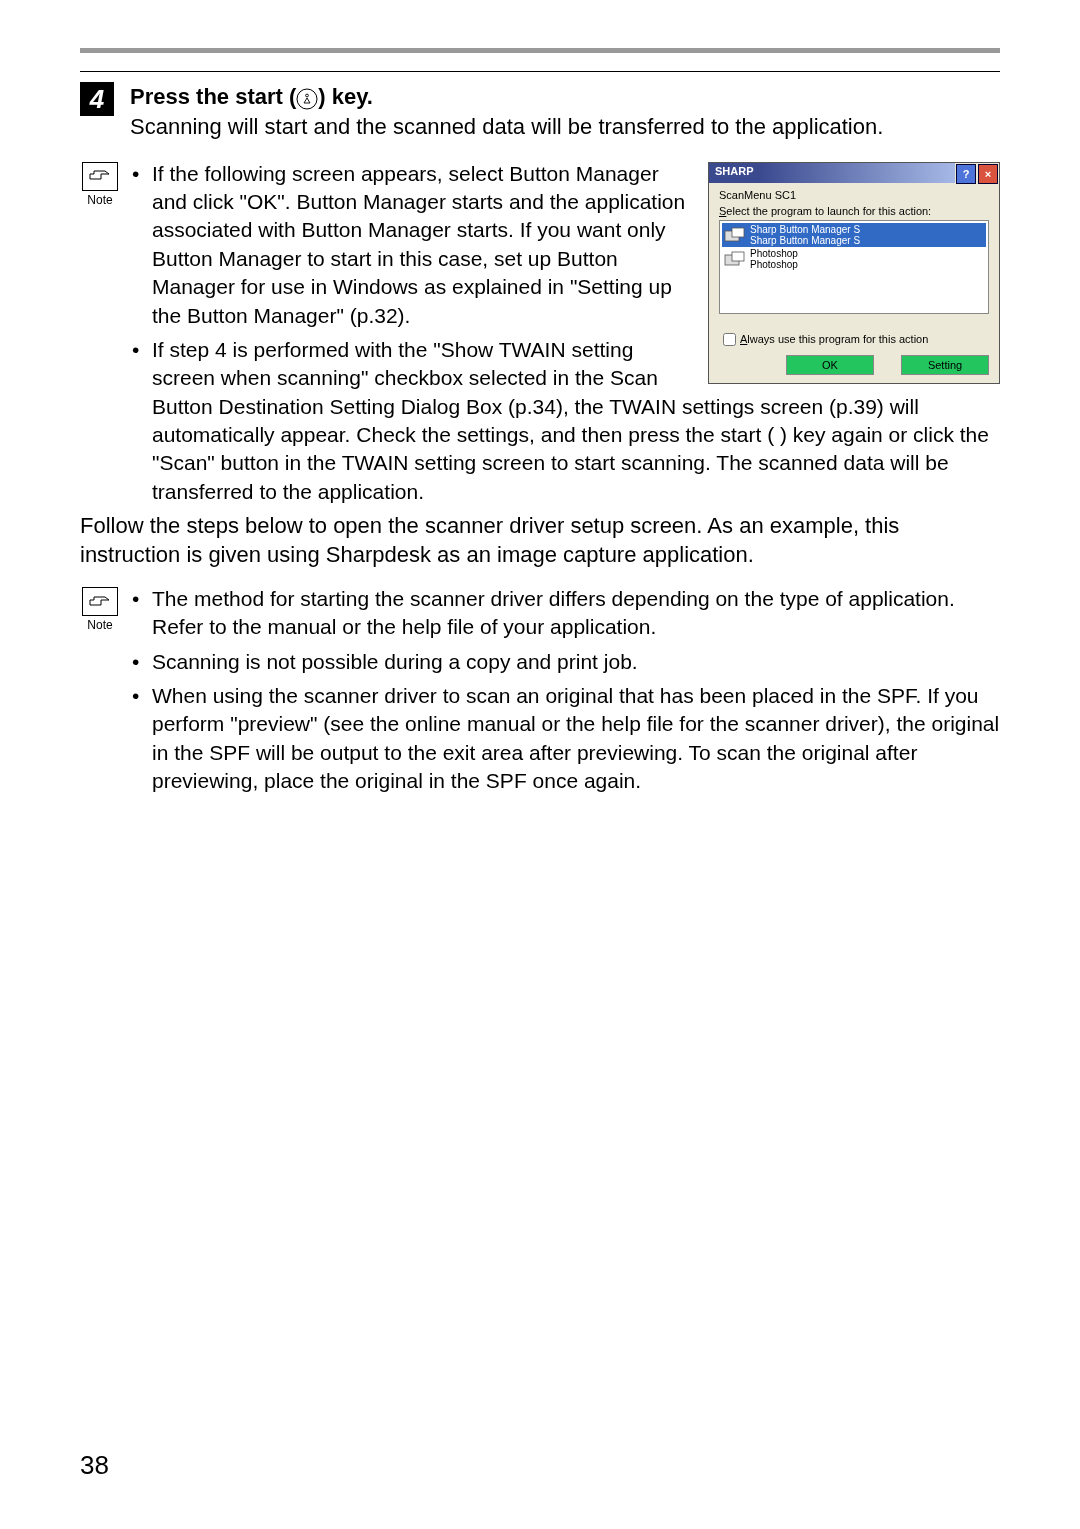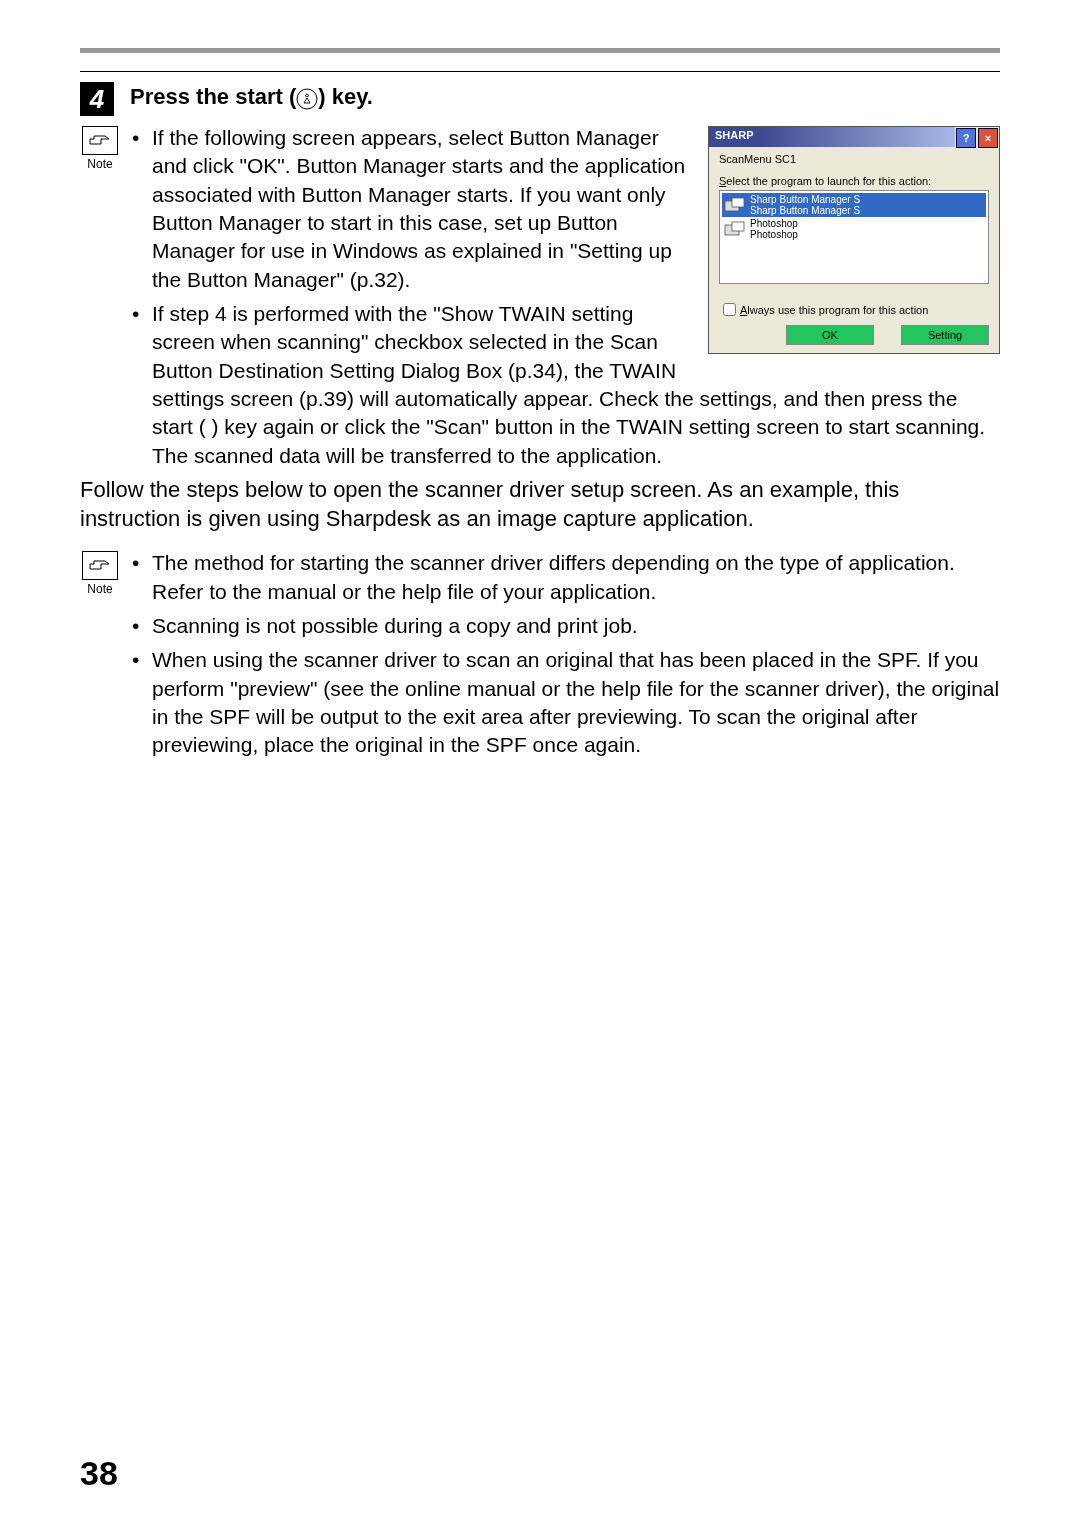--- a/index.html
+++ b/index.html
@@ -22,54 +22,55 @@
   ul.bul>li{position:relative;padding-left:20px;font-size:21px;line-height:1.35;margin-bottom:6px}
   ul.bul>li::before{content:"•";position:absolute;left:0;top:0}
   .float-dialog{float:right;width:290px;border:1px solid #555;margin:2px 0 8px 18px;font-family:Tahoma,Arial,sans-serif;font-size:11px;background:#ece9d8;font-style:normal}
   .dlg-titlebar{display:flex;align-items:stretch;height:20px}
   .dlg-brand{background:#3b4a8f;color:#fff;font-weight:bold;padding:2px 6px;font-size:11px}
   .dlg-grad{flex:1;background:linear-gradient(to right,#3b4a8f,#a6b8e6)}
   .dlg-btns{display:flex}
   .dlg-btn{width:18px;height:18px;border:1px solid #003;background:#4f74d9;color:#fff;font-size:11px;display:flex;align-items:center;justify-content:center;margin:1px;font-weight:bold}
   .dlg-btn.close{background:#d9533e}
   .dlg-inner{padding:6px 10px 8px 10px}
-  .dlg-sub{font-size:11px;margin-bottom:10px}
+  .dlg-sub{font-size:11px;margin-bottom:4px}
   .dlg-lbl{font-size:11px;margin-bottom:3px}
   .dlg-list{border:1px solid #888;background:#fff;padding:2px;height:88px}
   .dlg-item{display:flex;align-items:center;padding:1px 2px}
   .dlg-item.sel{background:#316ac5;color:#fff}
   .dlg-ico{width:22px;height:18px;margin-right:4px;position:relative}
   .dlg-ico svg{display:block}
   .dlg-itxt{font-size:10px;line-height:1.1}
   .dlg-chk{margin:16px 0 6px 0;display:flex;align-items:center;font-size:11px}
   .dlg-chk input{margin-right:4px}
   .dlg-bbar{text-align:right}
   .dlg-bbar button{font-size:11px;width:88px;height:20px;margin-left:24px;border:1px solid #888;background:#22c55e}
   .sec-title{font-weight:bold;font-size:28px;line-height:1.25;margin:34px 0 6px 0}
   .sec-desc{font-size:22px;line-height:1.3;margin-bottom:16px}
-  .pagenum{position:absolute;left:80px;bottom:36px;font-weight:bold;font-size:34px}
+  .pagenum{position:absolute;left:80px;bottom:48px;font-weight:normal;font-size:26px}
   .clr{clear:both}
 </style>
 </head>
 <body>
 
 <div class="page">
   <div class="topbar"></div>
   <div class="hr"></div>
 
   <div class="step-row">
     <div class="stepnum">4</div>
     <div class="step-body">
       <div class="step-title">
         <span>Press the start (</span><span class="keycirc"><svg width="22" height="22" viewBox="0 0 22 22">
               <circle cx="11" cy="11" r="10" fill="none" stroke="#000" stroke-width="1"></circle>
               <circle cx="11" cy="7.5" r="1.4" fill="none" stroke="#000" stroke-width="0.9"></circle>
               <path d="M11 10 L8 15 L14 15 Z" fill="none" stroke="#000" stroke-width="0.9"></path>
             </svg></span><span>) key.</span>
       </div>
+      <div class="step-desc">Scanning will start and the scanned data will be transferred to the application.</div>
     </div>
   </div>
 
   <div class="note-block">
     <div class="note-icon">
       <div class="box">
         <svg width="26" height="18" viewBox="0 0 26 18">
             <path d="M3 12 L3 7 L7 7 L7 4 L14 4 L18 4 L22 7 L14 7 L14 12 Z" fill="none" stroke="#000" stroke-width="1"></path>
           </svg>
       </div>

